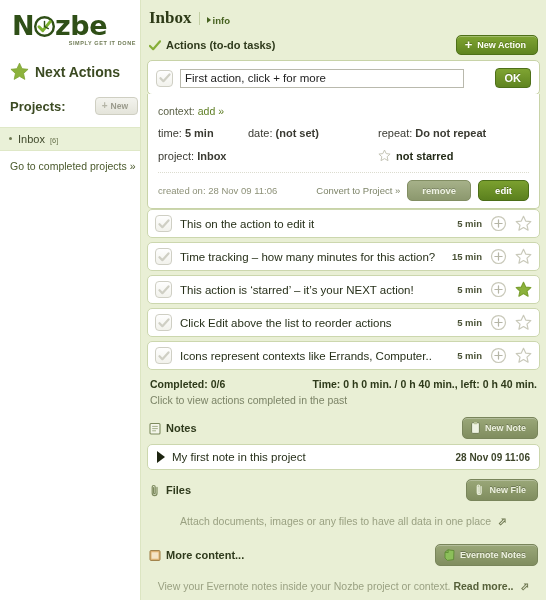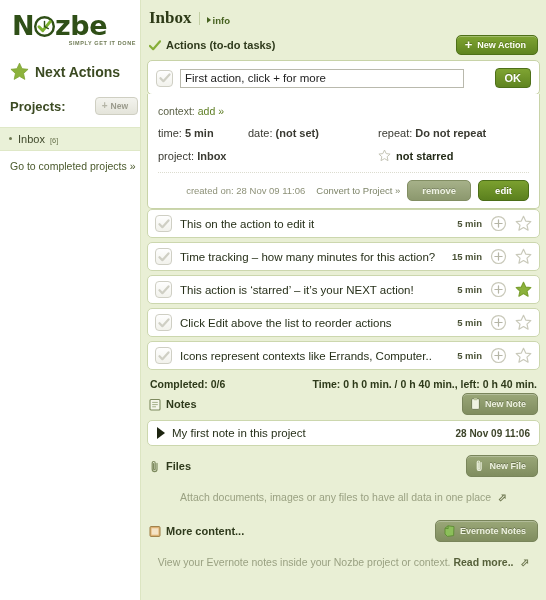--- a/index.html
+++ b/index.html
@@ -221,21 +221,21 @@
   }
   .meta-line { padding: 5px 0; font-size: 10.5px; color: #5a6046; }
   .meta-link { color: #5d7d23; cursor: pointer; font-weight: normal; }
   .meta-grid { display: flex; align-items: center; padding: 5px 0; }
   .mg-a { width: 90px; }
   .mg-b { width: 130px; }
   .mg-c { flex: 1; }
   .meta-grid2 { display: flex; align-items: center; padding: 5px 0; }
   .starline { display: flex; align-items: center; gap: 5px; font-size: 11px; font-weight: bold; color: #232a18; }
   .sep-dash { border-top: 1px dotted #dcdccf; margin: 5px 0 0 0; }
-  .meta-foot { display: flex; align-items: center; justify-content: flex-end; padding-top: 7px; gap: 11px; }
+  .meta-foot { display: flex; align-items: center; justify-content: space-between; padding-top: 7px; gap: 11px; }
   .created { font-size: 9.5px; color: #8d9178; }
   .foot-right { display: flex; align-items: center; gap: 7px; }
   .convert-link { font-size: 9.5px; color: #7d8468; cursor: pointer; }
   .btn-remove {
     background: linear-gradient(#a6b189, #8c986e);
     border: 1px solid #828e63;
     border-radius: 5px; color: #eff3e4;
     font-size: 9.5px; font-weight: bold; padding: 4px 14px; cursor: pointer;
     text-shadow: 0 -1px 0 rgba(0,0,0,.22);
   }
@@ -497,20 +497,21 @@
           <svg class="ic" viewBox="0 0 20 20">
             <path d="M10 1.6 L12.6 7.1 L18.6 7.8 L14.1 11.9 L15.4 17.9 L10 14.8 L4.6 17.9 L5.9 11.9 L1.4 7.8 L7.4 7.1 Z" fill="none" stroke="#c9c9ba" stroke-width="1.4" stroke-linejoin="round"></path>
           </svg>
         </div>
       </div>
 
     <div class="summary">
       <span>Completed: 0/6</span>
       <span>Time: 0 h 0 min. / 0 h 40 min., left: 0 h 40 min.</span>
     </div>
+    <div class="summary-sub">Click to view actions completed in the past</div>
 
     <div class="section-head">
       <span class="section-title">
         <svg class="sect-icon" viewBox="0 0 12 13">
           <rect x="1" y="1.5" width="10" height="10.5" rx="1" fill="#f4f6ea" stroke="#7d8a5e" stroke-width="1.1"></rect>
           <path d="M3.2 4.4 H8.8 M3.2 6.6 H8.8 M3.2 8.8 H7" stroke="#9aa77f" stroke-width="0.9"></path>
         </svg>
         <span>Notes</span>
       </span>
       <span class="btn-sage">

